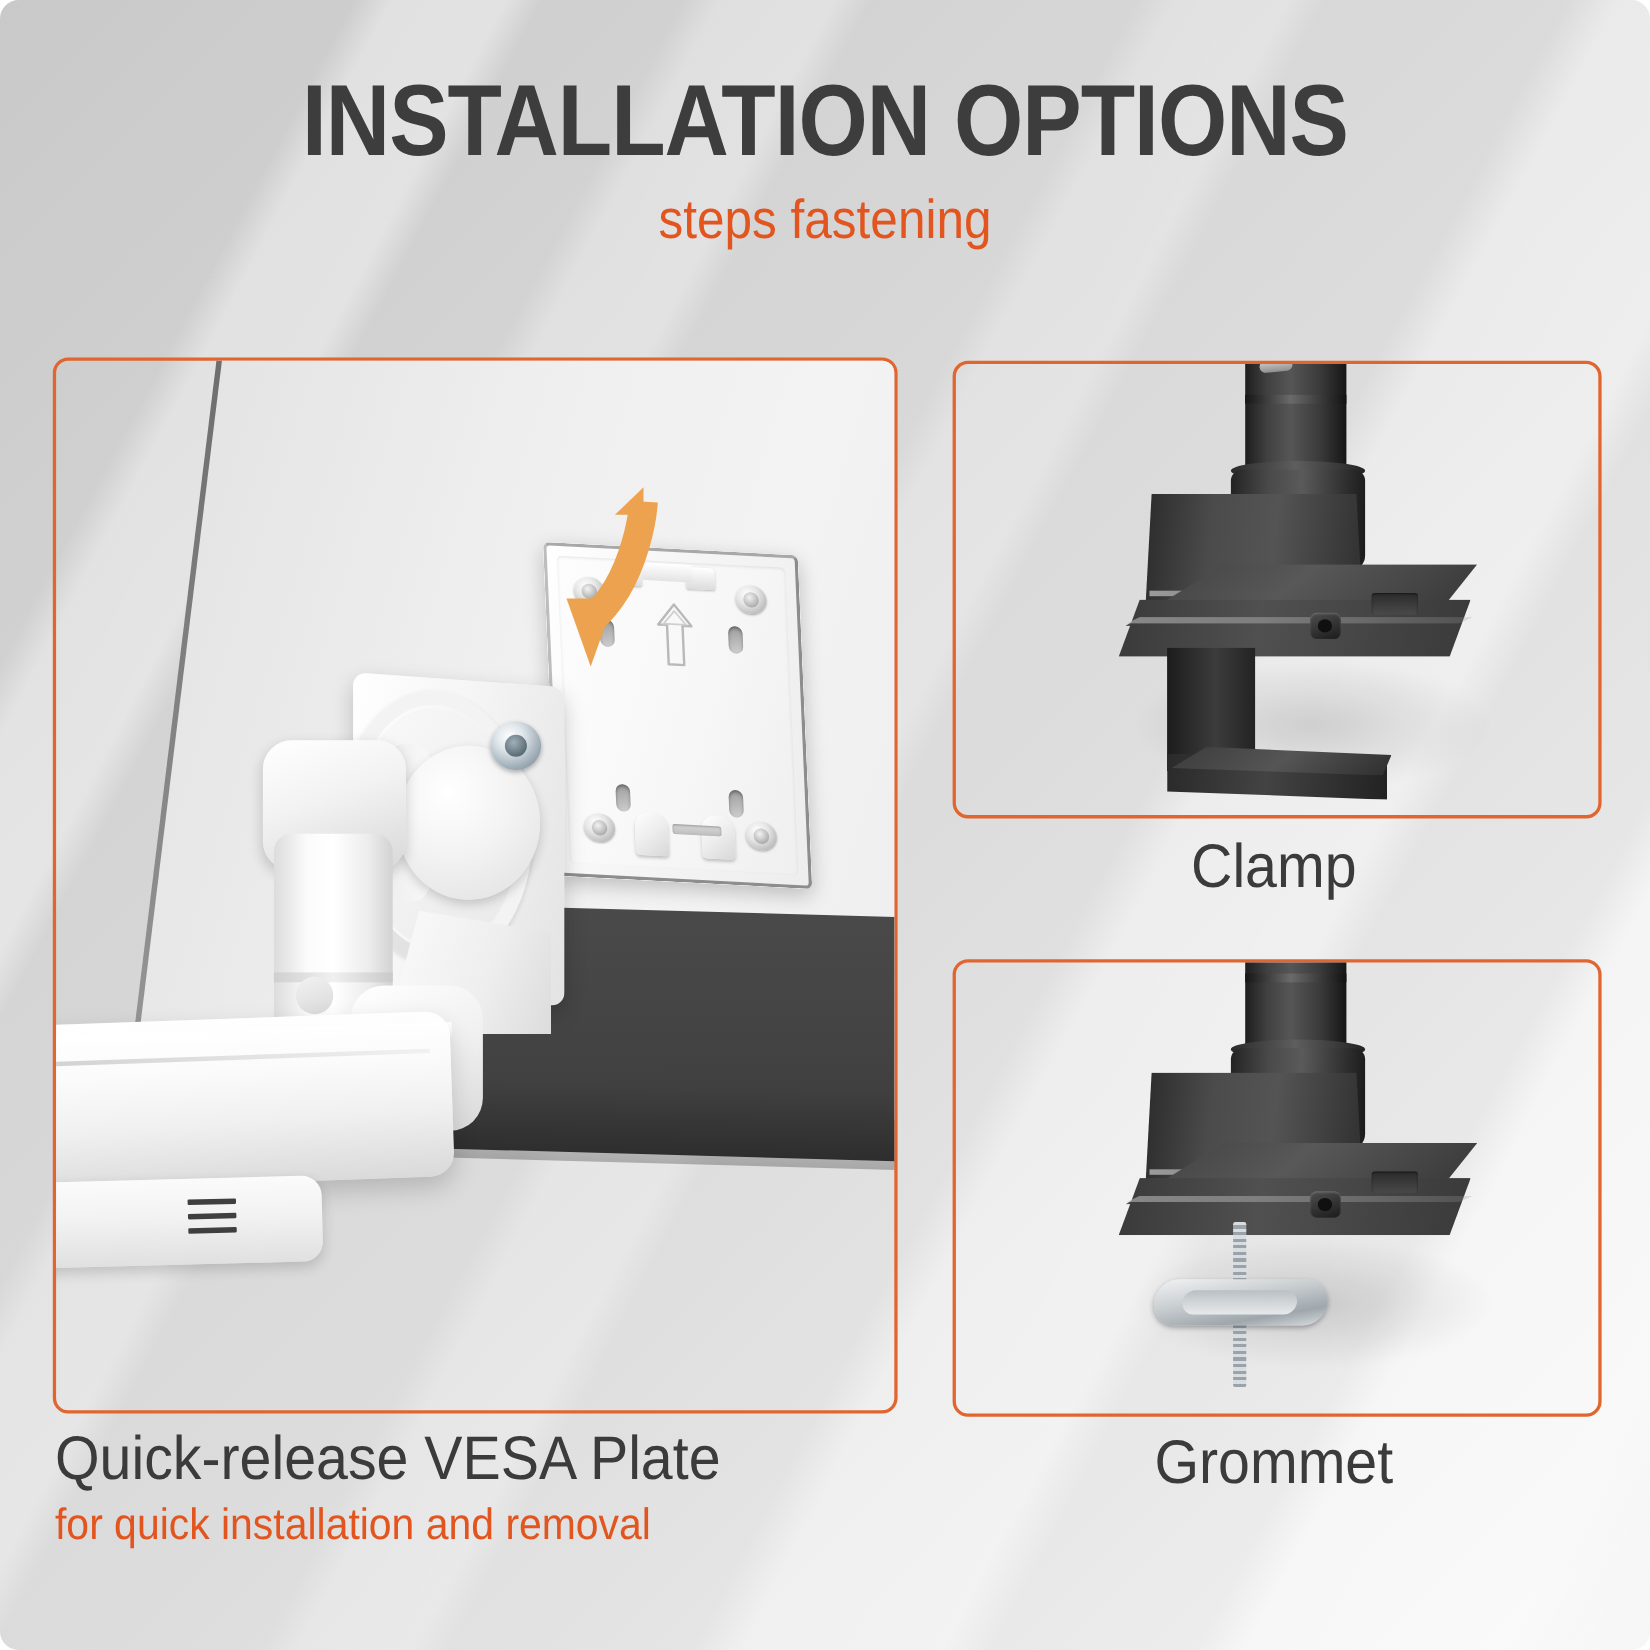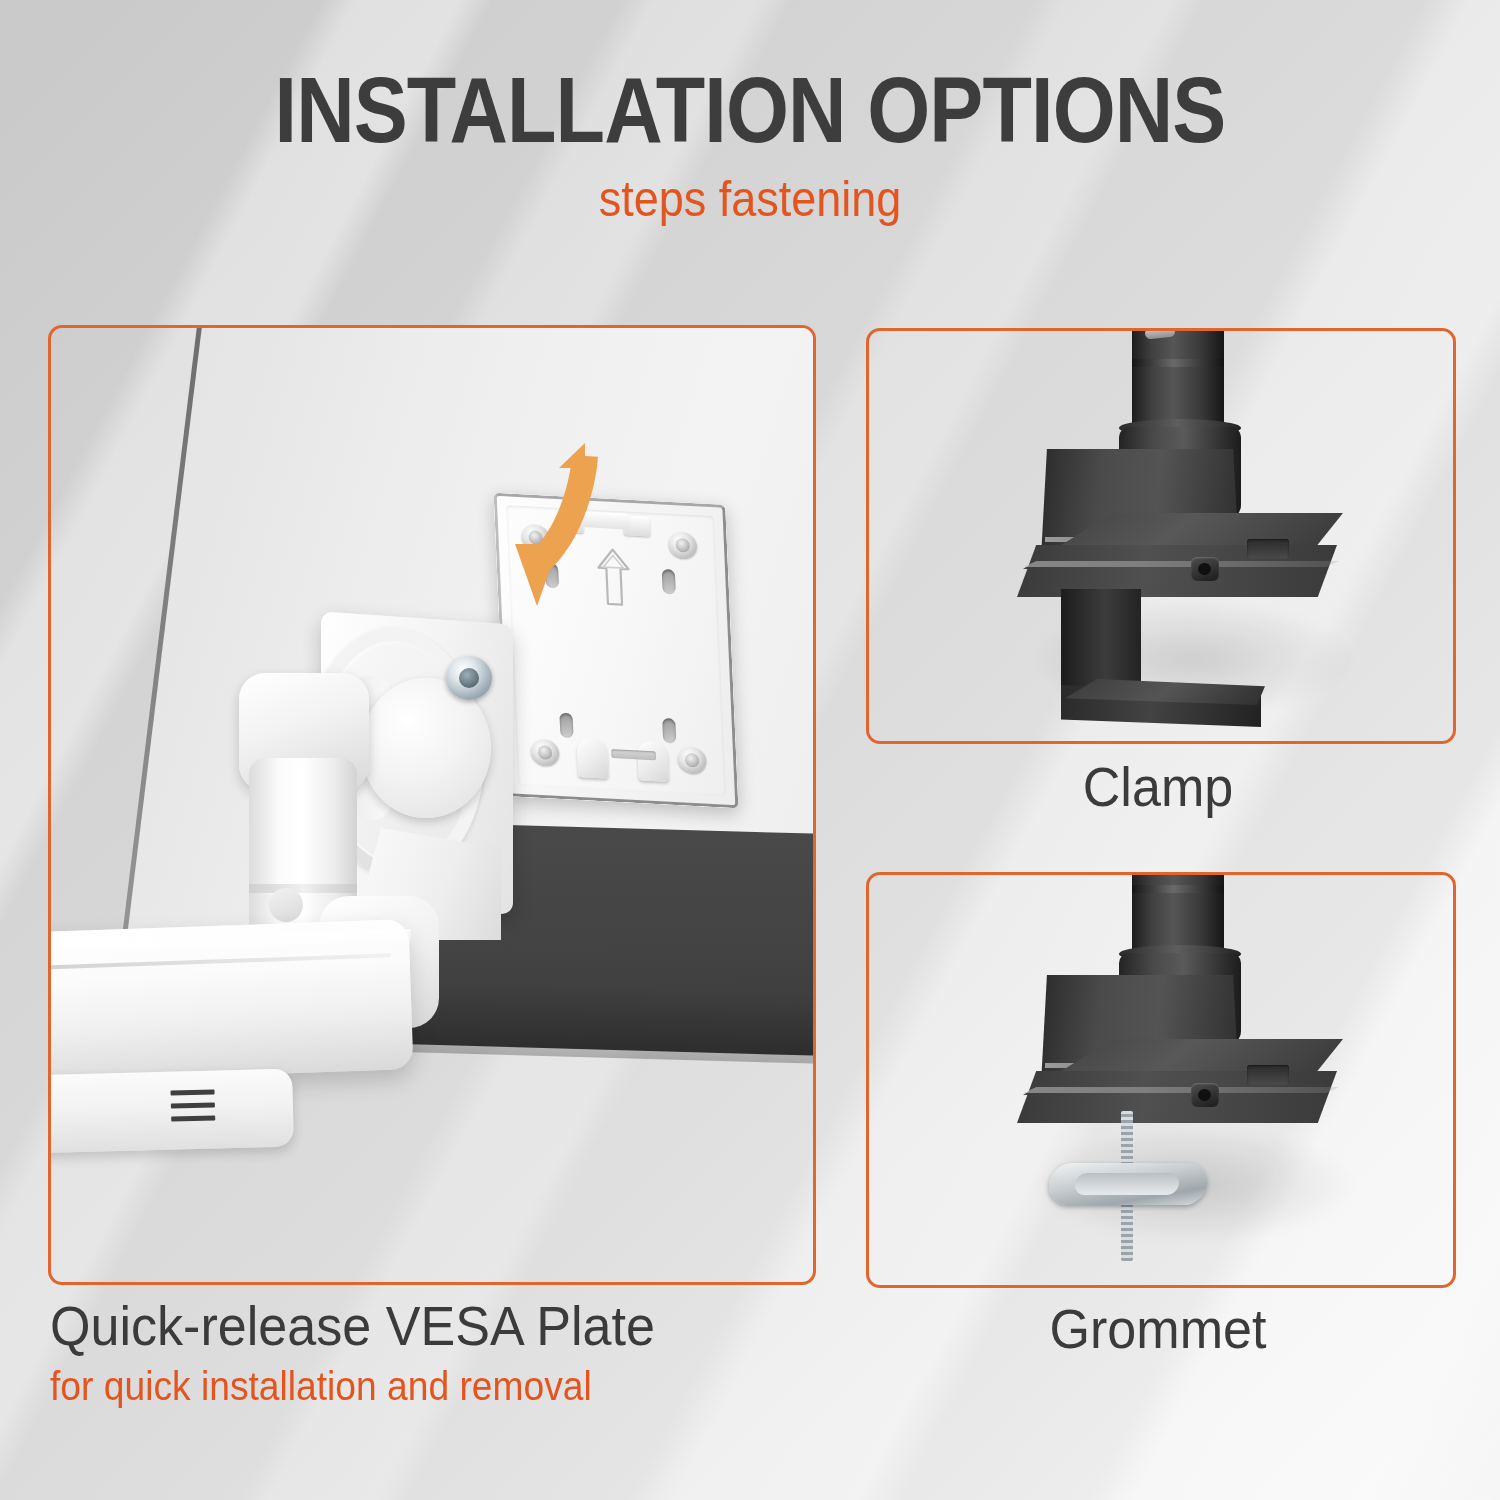--- a/index.html
+++ b/index.html
@@ -31,20 +31,21 @@
         rgba(255,255,255,0.00) 52.5%,
         rgba(255,255,255,0.00) 62%,
         rgba(255,255,255,0.42) 64%,
         rgba(255,255,255,0.46) 72%,
         rgba(255,255,255,0.00) 74%,
         rgba(255,255,255,0.00) 82%,
         rgba(255,255,255,0.55) 84%,
         rgba(255,255,255,0.60) 94%,
         rgba(255,255,255,0.20) 100%),
       linear-gradient(135deg, #c9c9c9 0%, #d4d4d4 28%, #dddddd 55%, #e9e9e9 80%, #f4f4f4 100%);
+    border-radius: 17px;
   }
 
   
   .hdr {
     position: absolute;
     left: 0; right: 0;
     text-align: center;
   }
   .title {
     position: absolute;

